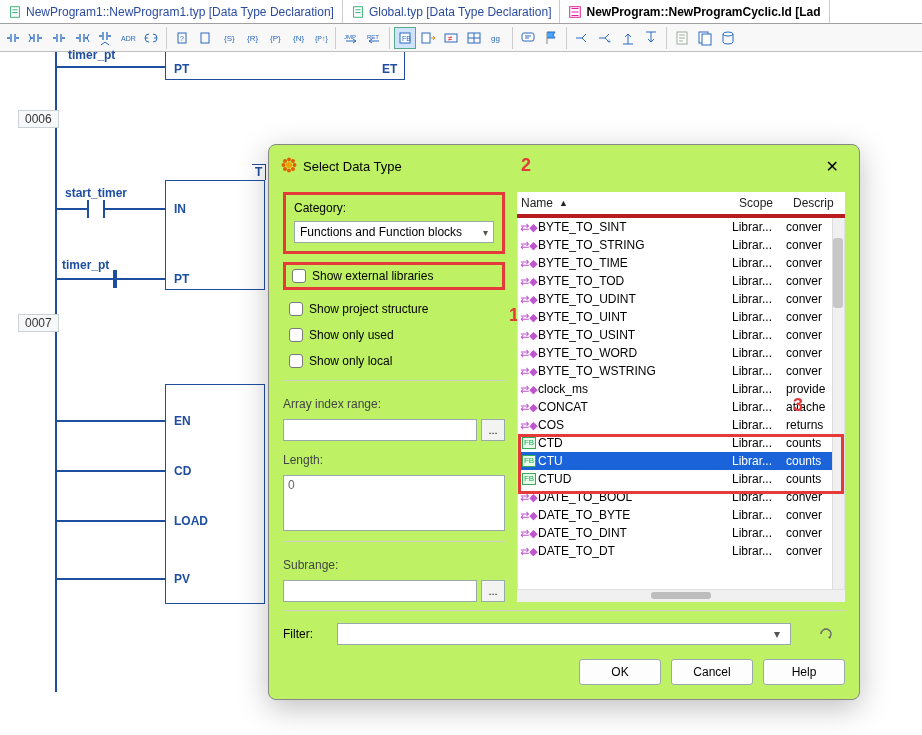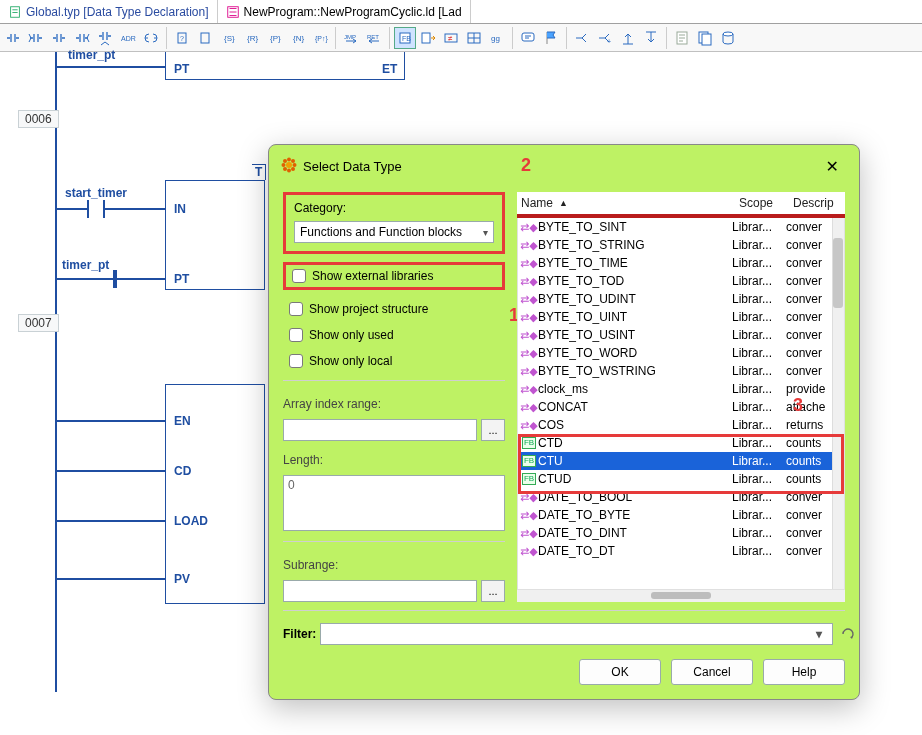--- a/index.html
+++ b/index.html
@@ -23,21 +23,21 @@
     .tab {
       display: flex;
       align-items: center;
       padding: 0 8px;
       border-right: 1px solid #ccc;
       color: #2a4ba0;
       white-space: nowrap;
       font-size: 12px;
       gap: 4px;
     }
-    .tab.active { background: #fff; font-weight: normal; color: #000; }
+    .tab.active { background: #fff; font-weight: bold; color: #000; }
     .tab-icon { width: 14px; height: 14px; display:inline-flex; align-items:center; justify-content:center; }
     
     .toolbar {
       display: flex;
       height: 28px;
       align-items: center;
       background: #f8f8f8;
       border-bottom: 1px solid #c0c0c0;
       padding: 0 2px;
       gap: 1px;
@@ -144,33 +144,43 @@
       line-height:10px;
     }
 
     .scroll-track { position:absolute; right:0; top:0; bottom:0; width:12px; background:#f0f0f0; border-left:1px solid #ddd;}
     .scroll-thumb { position:absolute; right:1px; width:10px; background:#c7c7c7; border-radius:3px; }
 
     .hscroll { height:12px; background:#f0f0f0; display:flex; justify-content:center; padding-top:2px;}
     .hscroll .hthumb { width:60px; height:7px; background:#bdbdbd; border-radius:3px;}
 
     
-    .dlg-filter { display:flex; align-items:center; gap:4px; padding:12px 0 0 14px;font-weight:bold; }
+    .dlg-filter { display:flex; align-items:center; gap:24px; padding:12px 22px 0 14px; }
     .dlg-filter .textbox { flex:1; }
     .filter-dd { width:18px; text-align:center; color:#555; }
     .refresh-btn { width:22px; height:22px; display:flex; align-items:center; justify-content:center;}
     .dlg-buttons { display:flex; justify-content:flex-end; gap:10px; padding:14px; }
     .btn { min-width:82px; height:26px; border:1px solid #9aa; background:#fdfdfd; border-radius:3px; font-size:12px; }
 
     .annot { position:absolute; color:#e63a3a; font-weight:bold; font-size:18px; }
   </style>
 </head>
 <body>
 
 <div class="tab-bar">
+  <div class="tab">
+    <span class="tab-icon">
+      <svg viewBox="0 0 16 16">
+          <rect x="3" y="2" width="10" height="12" fill="#fff" stroke="#2a6"></rect>
+          <rect x="5" y="5" width="6" height="1" fill="#2a6"></rect>
+          <rect x="5" y="8" width="6" height="1" fill="#2a6"></rect>
+        </svg>
+    </span>
+    <span>NewProgram1::NewProgram1.typ [Data Type Declaration]</span>
+  </div>
   <div class="tab">
     <span class="tab-icon">
       <svg viewBox="0 0 16 16">
           <rect x="3" y="2" width="10" height="12" fill="#fff" stroke="#2a6"></rect>
           <rect x="5" y="5" width="6" height="1" fill="#2a6"></rect>
           <rect x="5" y="8" width="6" height="1" fill="#2a6"></rect>
         </svg>
     </span>
     <span>Global.typ [Data Type Declaration]</span>
   </div>

